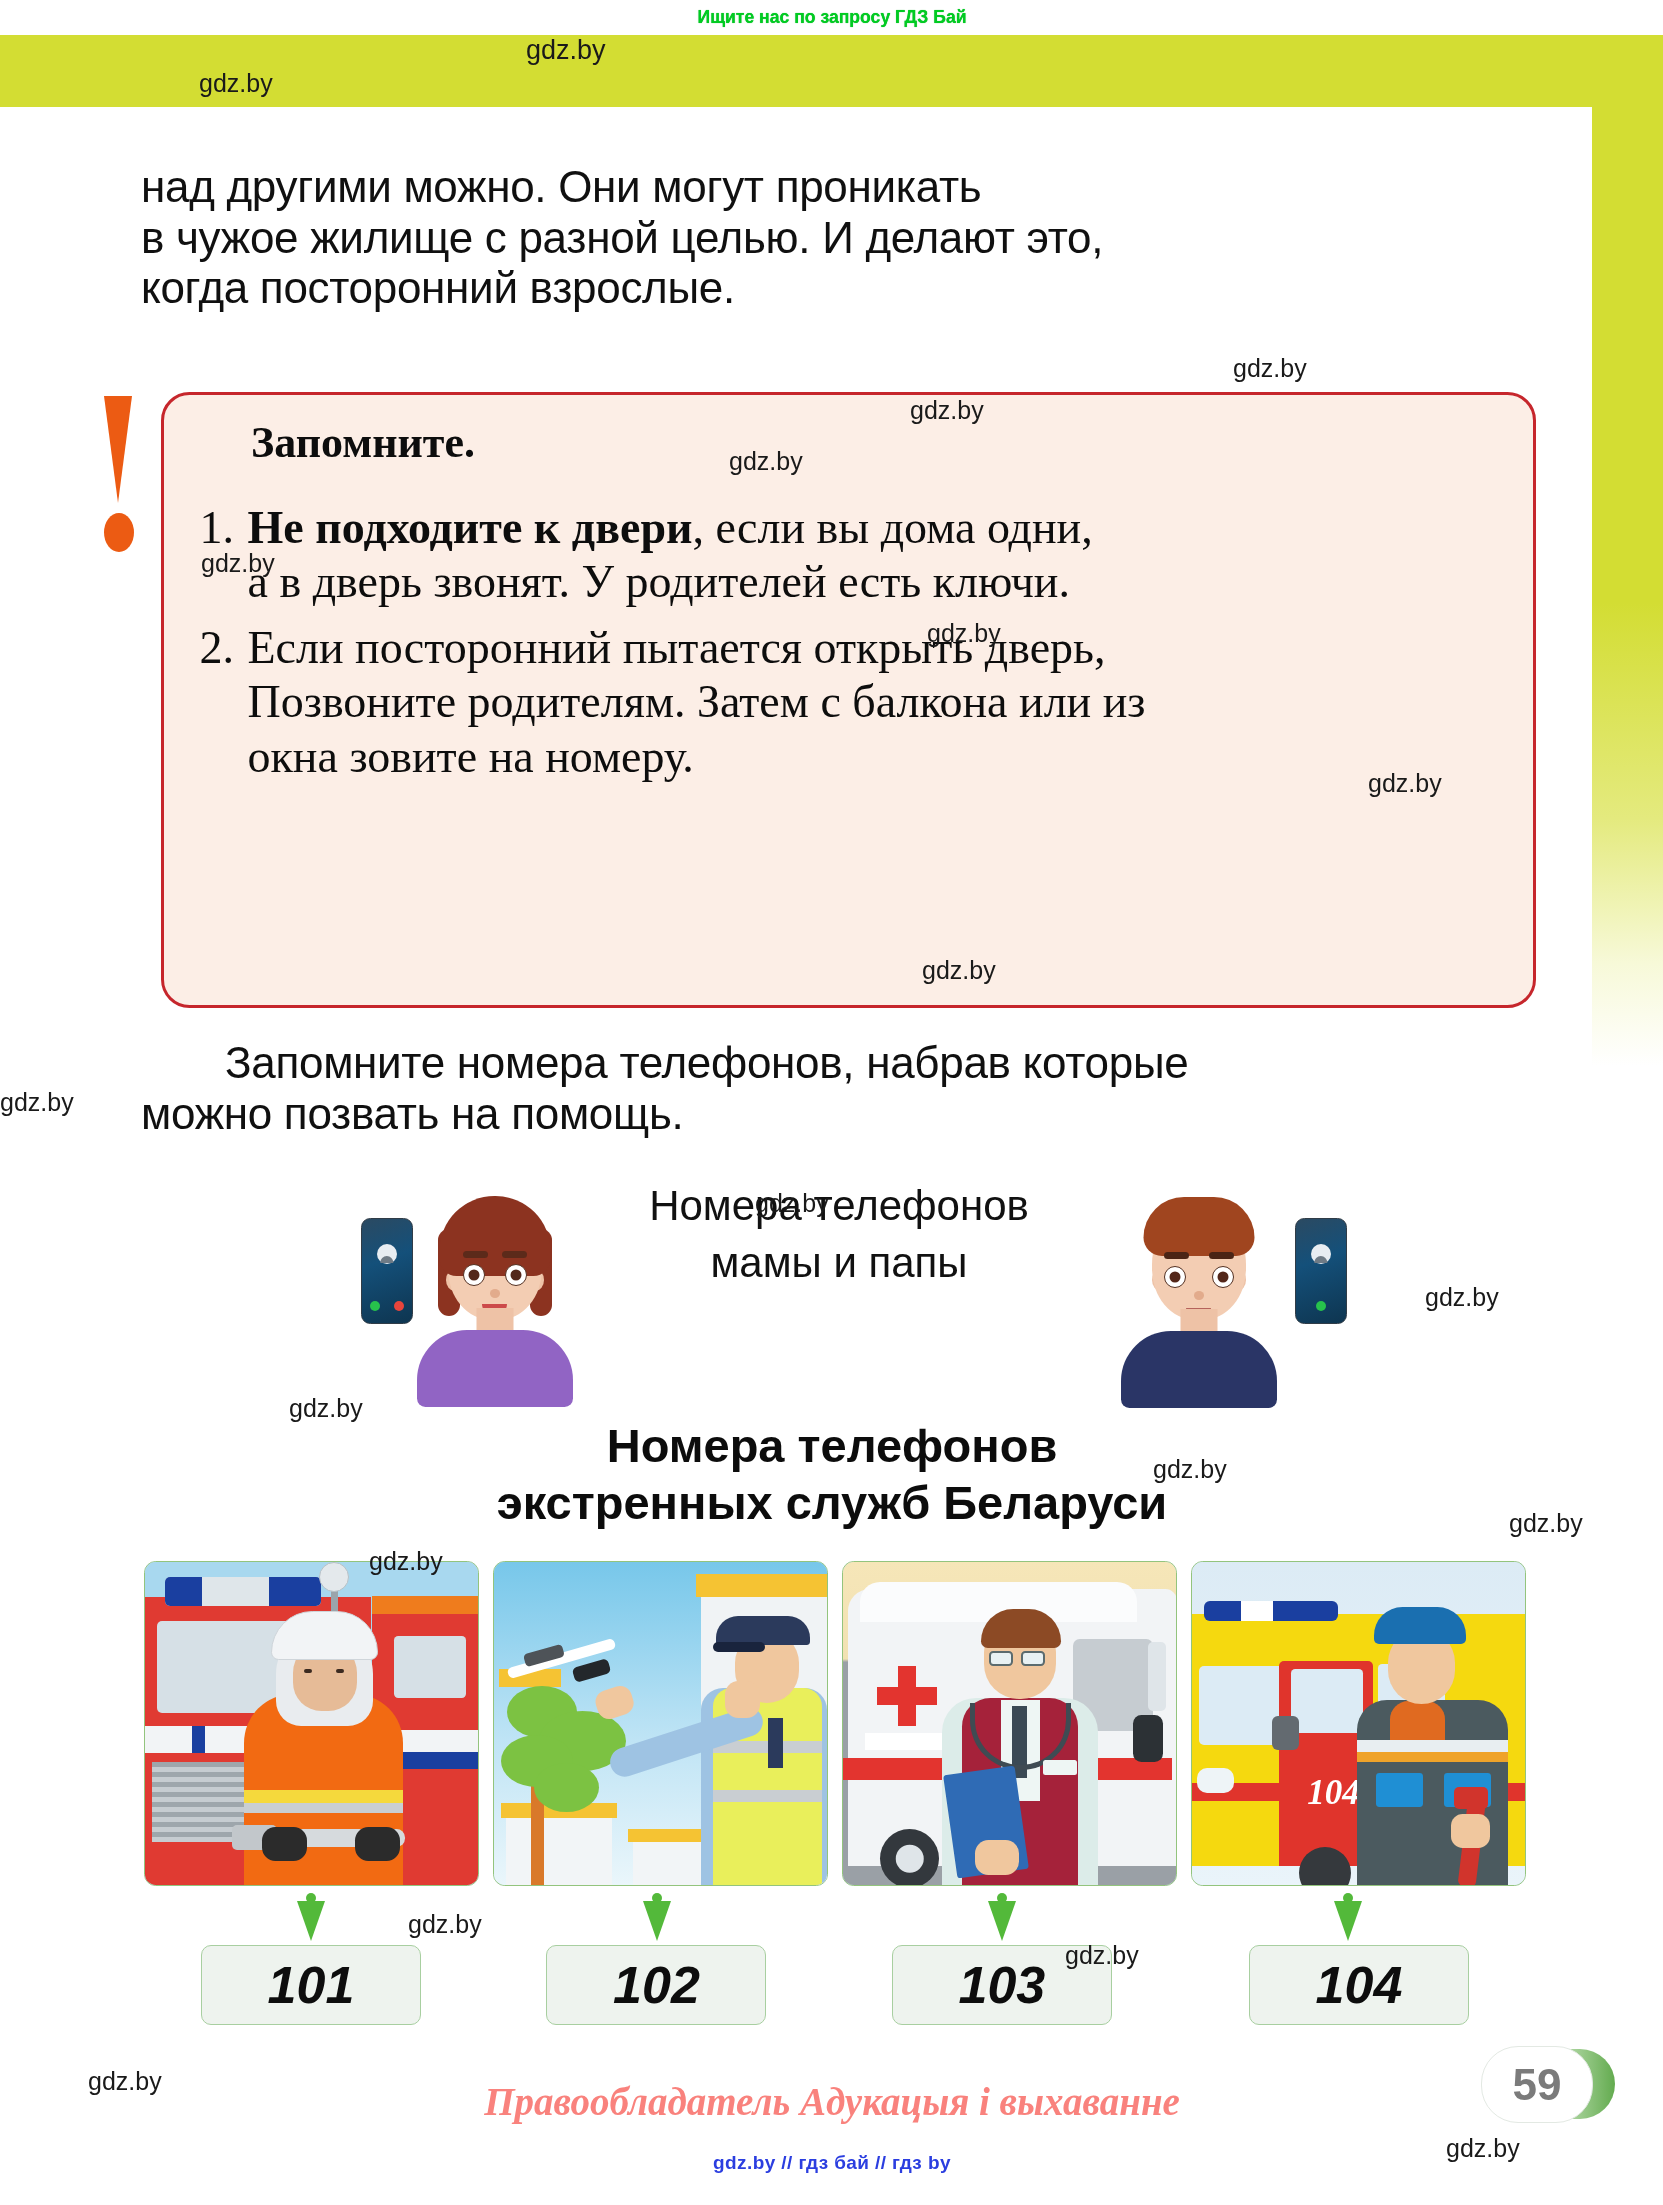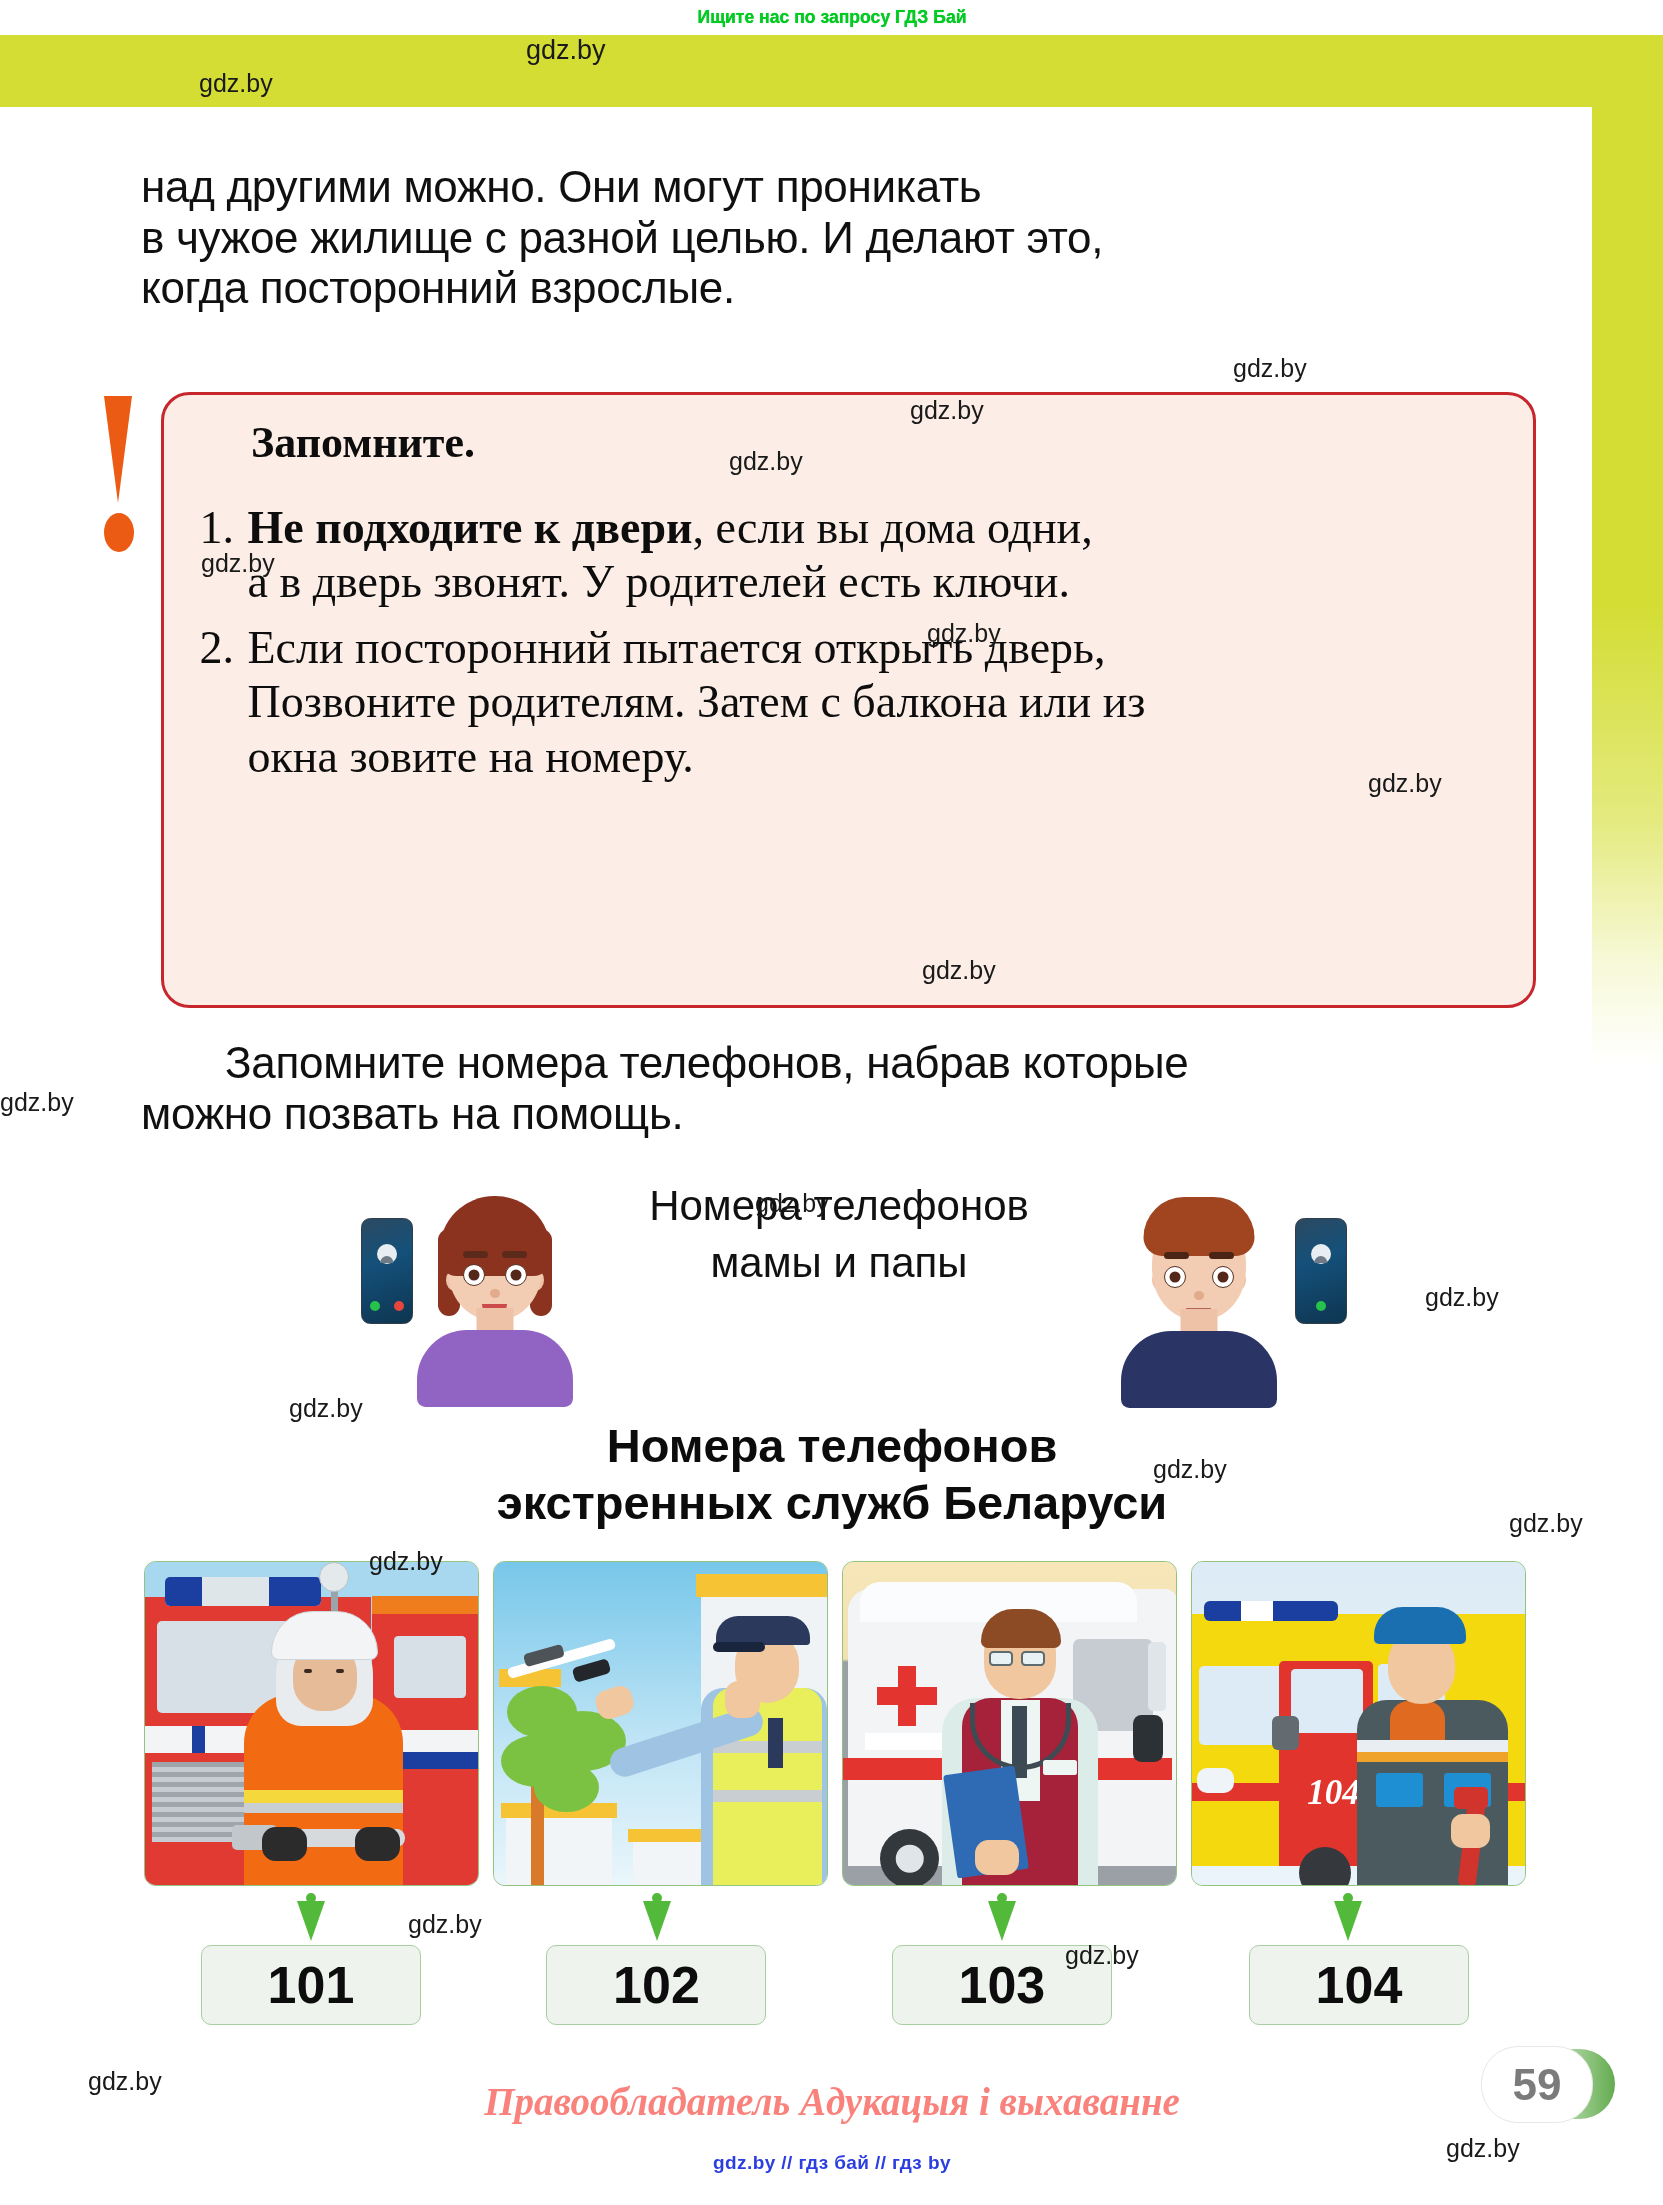--- a/index.html
+++ b/index.html
@@ -312,21 +312,21 @@
   }
   .arrow .tri{
     position:absolute; left:0; top:8.4px;
     width:0; height:0;
     border-left:14.3px solid transparent;
     border-right:14.3px solid transparent;
     border-top:40px solid #53b93a;
   }
   .numrow{
     position:absolute; left:144px; top:1945px; width:1382px; height:84px;
-    display:flex; justify-content:space-between;
+    display:flex; justify-content:space-between;font-style:italic;
   }
   .numbox{
     width:220px; height:80px;
     background:#eef3ee;
     border:1.7px solid #a8cfa0;
     border-radius:10px;
     display:flex; align-items:center; justify-content:center;
     font-family:"Liberation Sans", sans-serif;
     font-weight:bold; font-size:52px; color:#0d0d0d;
   }

